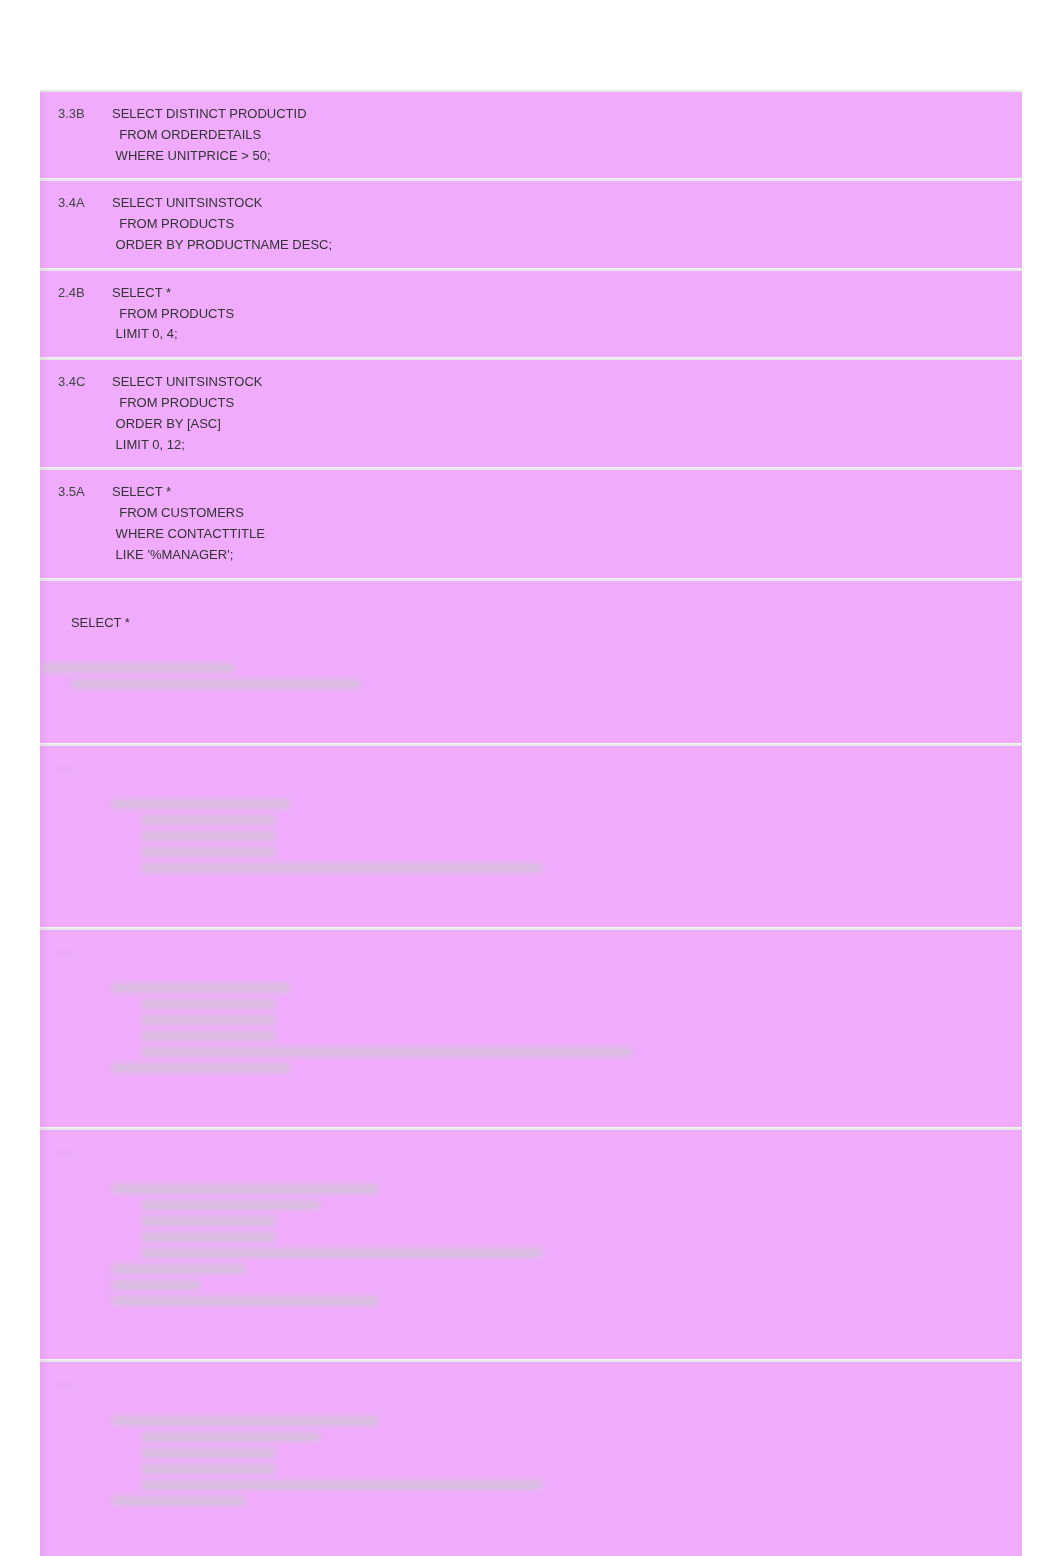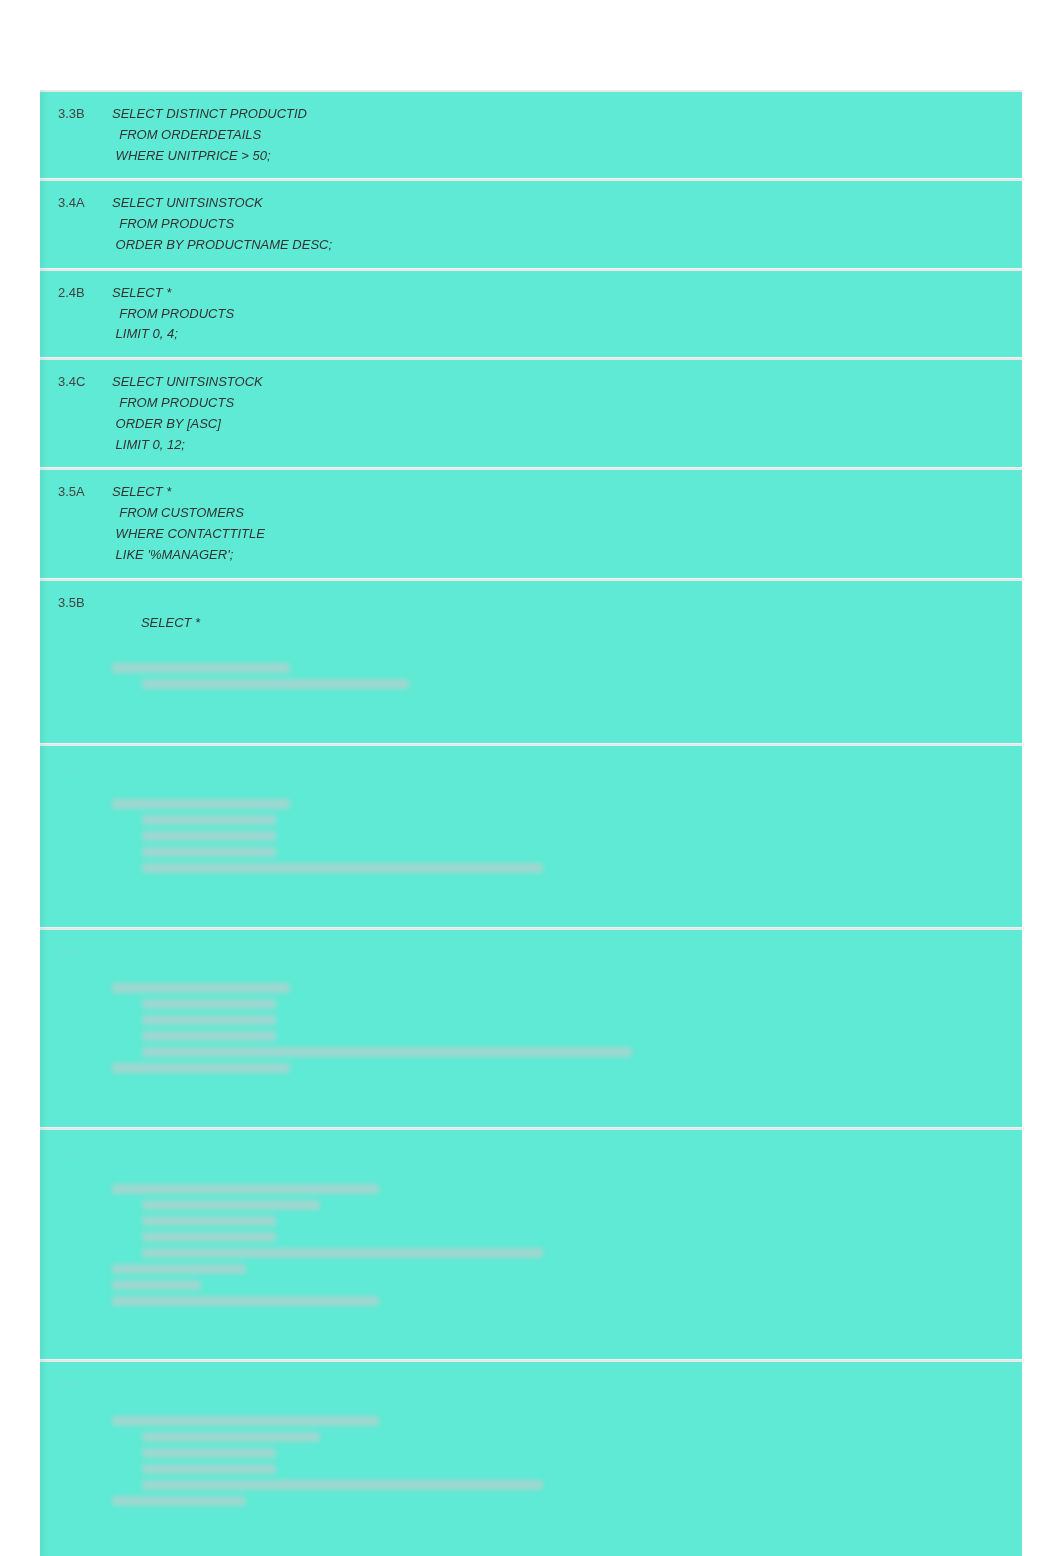--- a/index.html
+++ b/index.html
@@ -21,21 +21,21 @@
     flex-direction: column;
     gap: 0;
   }
   .row {
     display: flex;
     flex-direction: row;
     align-items: stretch;
     padding: 10px 12px 10px 0;
     border-top: 2px solid #e9e9ea;
     border-bottom: 1px solid #f2f2f3;
-    background: #5eead4;
+    background: #f0abfc;
     position: relative;
   }
   .row::before {
     content: "";
     position: absolute;
     left: 0;
     top: -2px;
     bottom: -1px;
     width: 8px;
     background: linear-gradient(to right, rgba(0,0,0,0.05), rgba(0,0,0,0));
@@ -50,21 +50,20 @@
     box-sizing: border-box;
   }
   .code-col {
     flex: 1 1 auto;
     padding: 2px 8px 2px 2px;
     font-size: 13px;
     line-height: 1.6;
     white-space: pre;
     font-family: Arial, Helvetica, sans-serif;
     color: #333;
-    font-style: italic;
   }
   
   .blur-row .code-col {
     position: relative;
     min-height: 40px;
   }
   .blur-stack {
     display: flex;
     flex-direction: column;
     gap: 6px;
@@ -125,21 +124,20 @@
 
     <div class="row">
       <div class="label-col">3.5A</div>
       <div class="code-col">SELECT *
   FROM CUSTOMERS
  WHERE CONTACTTITLE
  LIKE '%MANAGER';</div>
     </div>
 
     <div class="row">
-      <div class="label-col">3.5B</div>
       <div class="code-col">
         <span>SELECT *</span>
         <div class="blur-stack" style="margin-top:8px;">
           <div class="blur-line w20"></div>
           <div class="blur-line w30 indent"></div>
         </div>
       </div>
     </div>
 
     <div class="row blur-row">

